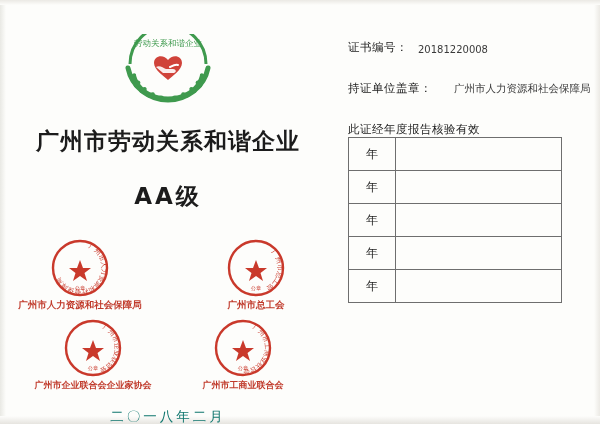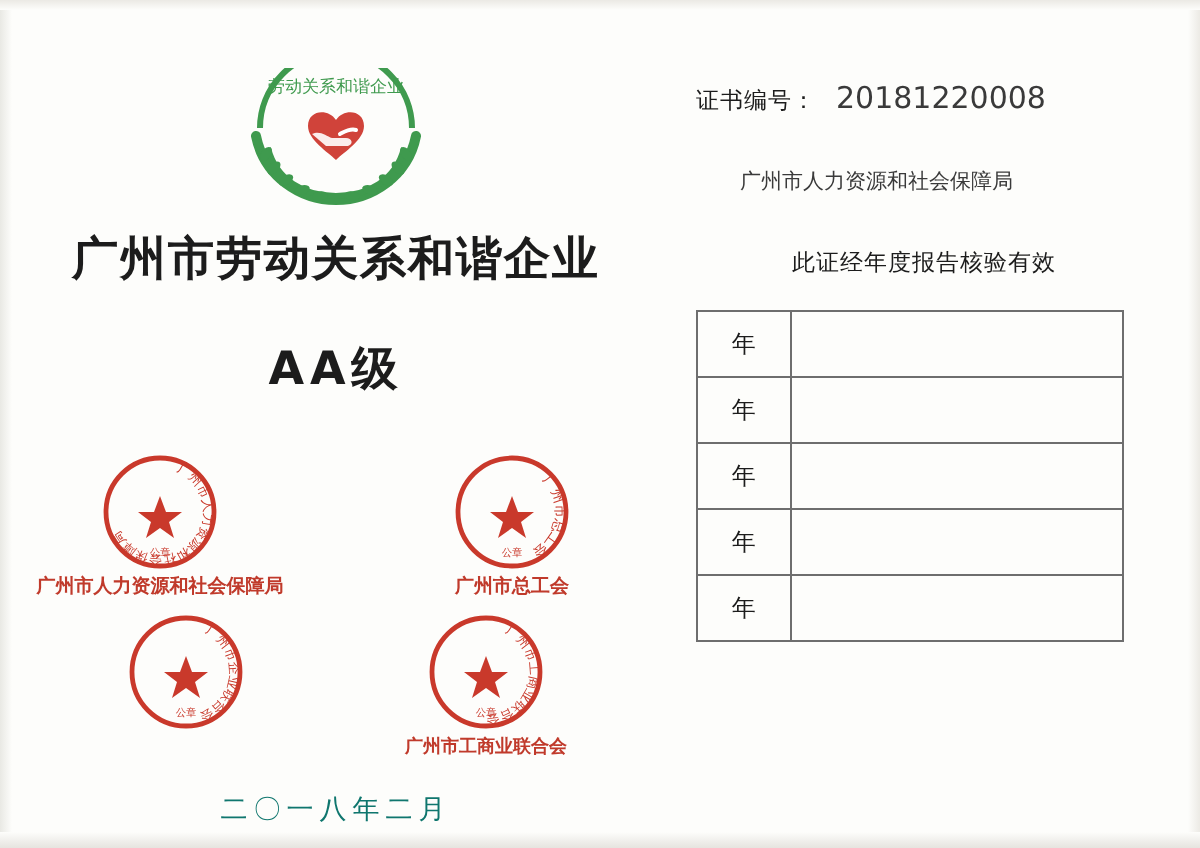--- a/index.html
+++ b/index.html
@@ -58,21 +58,21 @@
   }
   .emblem {
     position: relative;
     width: 104px;
     height: 72px;
     margin: 0 auto;
   }
   .emblem svg { display: block; }
 
   .cert-title {
-    margin-top: 8px;
+    margin-top: 20px;
     font-size: 23px;
     font-weight: bold;
     letter-spacing: 1px;
     color: #1c1c1c;
     font-family: "DejaVu Sans", "Liberation Sans", sans-serif;
   }
   .cert-grade {
     margin-top: 24px;
     font-size: 23px;
     font-weight: bold;
@@ -135,36 +135,35 @@
     align-items: flex-end;
     margin-bottom: 26px;
   }
   .field-label {
     font-size: 11.5px;
     color: #1c1c1c;
     white-space: nowrap;
     letter-spacing: 0.5px;
   }
   .field-value {
-    font-size: 15px;
+    font-size: 10px;
     color: #3a3a3a;
     margin-left: 10px;
     white-space: nowrap;
   }
   .field-value.unit {
     margin-left: 22px;
     font-size: 10.5px;
   }
   .annual-note {
     font-size: 11.5px;
     color: #1c1c1c;
     margin-top: 10px;
-    margin-bottom: 16px;
+    margin-bottom: 0;
     letter-spacing: 0.5px;
-    text-align: center;
   }
   .annual-table {
     border-collapse: collapse;
     width: 214px;
   }
   .annual-table td {
     border: 1px solid #6e6e6e;
     height: 32px;
     padding: 0;
     vertical-align: middle;
@@ -263,20 +262,21 @@
             <svg width="60" height="60" viewBox="0 0 60 60">
               <circle cx="30" cy="30" r="27" fill="none" stroke="#c9392b" stroke-width="2.4"></circle>
               <path id="arcA3" d="M30 8 A22 22 0 1 1 29.9 8" fill="none"></path>
               <text font-size="6.6" fill="#c9392b" font-family="DejaVu Sans, sans-serif">
                 <textPath href="#arcA3" startOffset="7%">广州市企业联合会</textPath>
               </text>
               <polygon points="30,22 33,30 41,30 34.5,35 37,43 30,38 23,43 25.5,35 19,30 27,30" fill="#c9392b"></polygon>
               <text x="30" y="52" text-anchor="middle" font-size="5.2" fill="#c9392b" font-family="DejaVu Sans, sans-serif">公章</text>
             </svg>
           </div>
+          <div class="seal-caption small">广州市企业联合会企业家协会</div>
         </div>
 
         <div class="seal-block wide">
           <div class="seal-stamp">
             <svg width="60" height="60" viewBox="0 0 60 60">
               <circle cx="30" cy="30" r="27" fill="none" stroke="#c9392b" stroke-width="2.4"></circle>
               <path id="arcA4" d="M30 8 A22 22 0 1 1 29.9 8" fill="none"></path>
               <text font-size="6.6" fill="#c9392b" font-family="DejaVu Sans, sans-serif">
                 <textPath href="#arcA4" startOffset="7%">广州市工商业联合会</textPath>
               </text>
@@ -294,20 +294,21 @@
   </div>
 
   <div class="right-panel">
 
     <div class="field-row">
       <span class="field-label">证书编号：</span>
       <span class="field-value">20181220008</span>
     </div>
 
     <div class="field-row">
+      <span class="field-label">持证单位盖章：</span>
       <span class="field-value unit">广州市人力资源和社会保障局</span>
     </div>
 
     <div class="annual-note">此证经年度报告核验有效</div>
 
     <table class="annual-table">
       <tbody>
         <tr>
           <td class="year-cell">年</td>
           <td class="blank-cell"></td>

